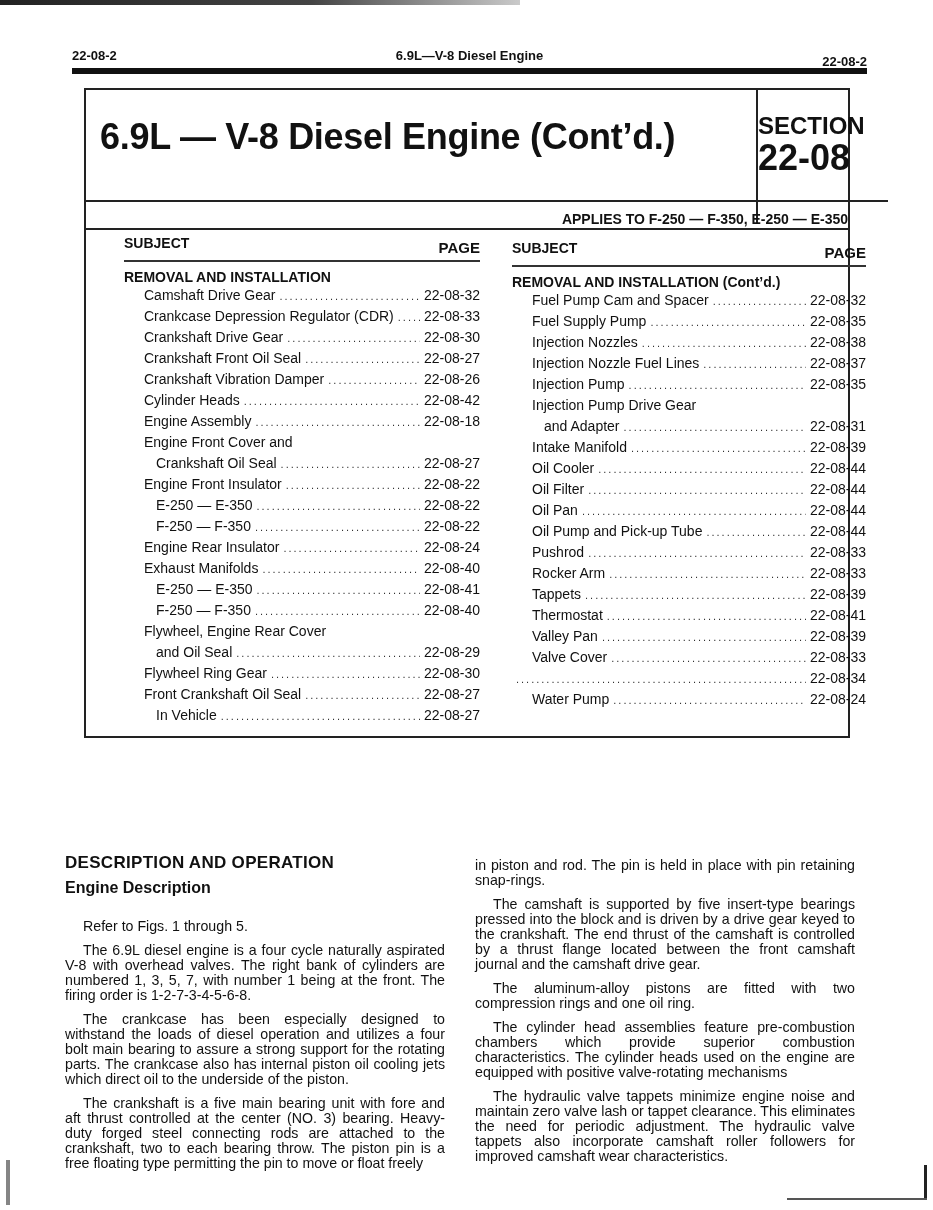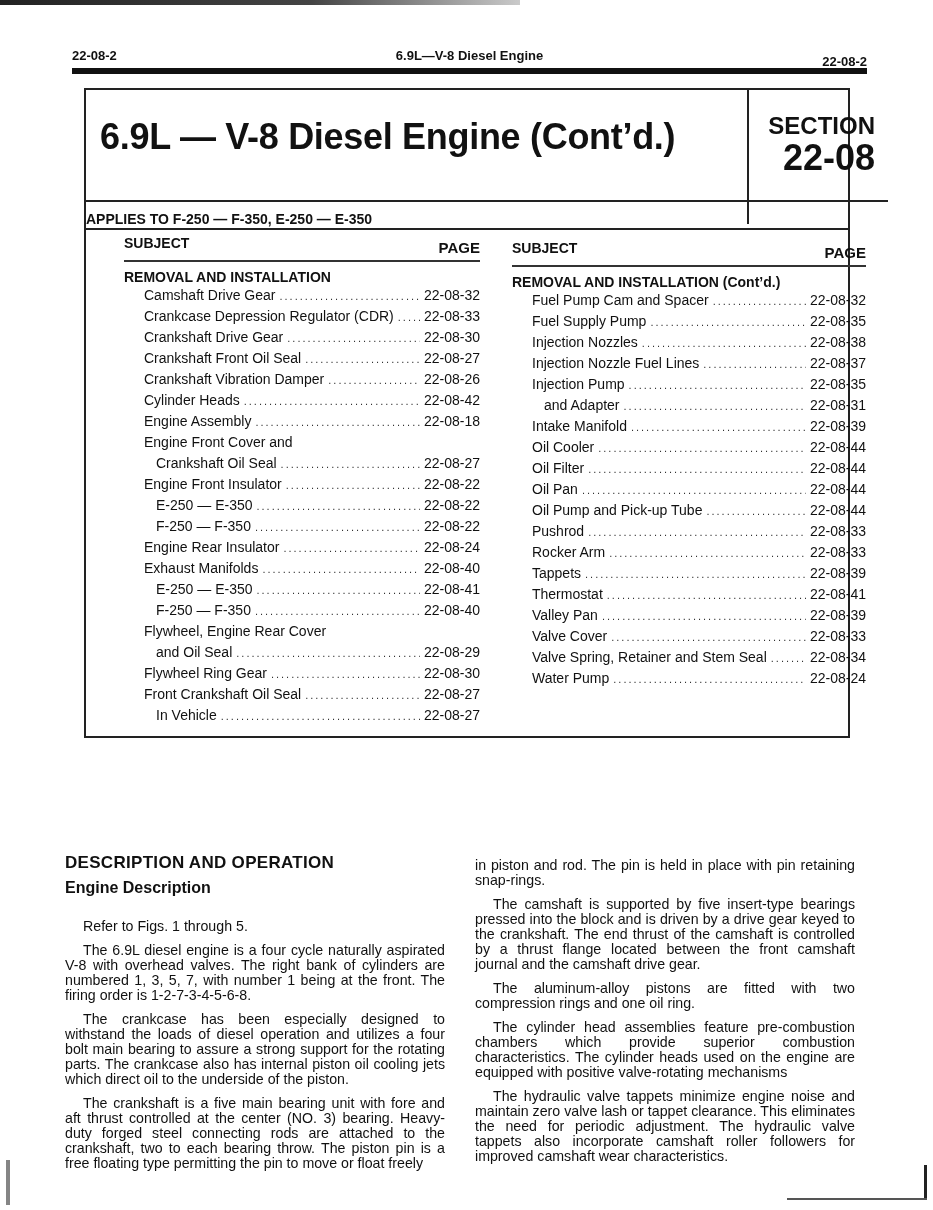--- a/index.html
+++ b/index.html
@@ -13,26 +13,26 @@
     font-weight: bold; font-size: 13px; }
   .running-head .l { position: absolute; left: 0; top: 0; }
   .running-head .c { position: absolute; left: 50%; transform: translateX(-50%); top: 0; }
   .running-head .r { position: absolute; right: 0; top: 6px; }
   .head-rule { position: absolute; top: 68px; left: 72px; width: 795px; height: 6px; background: #111; }
 
   .toc-box { position: absolute; left: 84px; top: 88px; width: 766px; height: 650px;
     border: 2px solid #222; box-sizing: border-box; }
   .title-row { position: absolute; left: 0; top: 0; width: 100%; height: 110px; border-bottom: 2px solid #222; padding-left: 40px; }
   .title { position: absolute; left: 14px; top: 26px; font-size: 36px; font-weight: bold; letter-spacing: -0.3px; }
-  .section-box { position: absolute; right: 13px; top: 0; width: 126px; height: 134px; border-left: 2px solid #222;
-    text-align: right; font-weight: bold; }
+  .section-box { position: absolute; right: 4px; top: 0; width: 126px; height: 134px; border-left: 2px solid #222;
+    text-align: left; font-weight: bold; }
   .section-box .s1 { font-size: 24px; margin-top: 22px; }
   .section-box .s2 { font-size: 36px; line-height: 36px; }
   .applies { position: absolute; left: 0; top: 110px; width: 100%; height: 28px; border-bottom: 2px solid #222;
-    text-align: left; font-weight: bold; font-size: 14px; line-height: 38px; }
+    text-align: right; font-weight: bold; font-size: 14px; line-height: 38px; }
 
   .col { position: absolute; top: 145px; font-size: 14px; margin-left: 28px; }
   .col.left { left: 10px; width: 356px; }
   .col.right { left: 398px; width: 354px; top: 150px; }
   .col-head { display: flex; justify-content: space-between; font-weight: bold; font-size: 14px;
     border-bottom: 2px solid #333; padding-bottom: 4px; }
   .col-head .pg { font-size: 15px; padding-top: 4px; }
   .group { font-weight: bold; margin-top: 7px; font-size: 14px; }
   .entry { display: flex; align-items: baseline; height: 21px; line-height: 21px; white-space: nowrap; }
   .entry .nm { padding-left: 20px; }
@@ -210,20 +210,23 @@
         <div class="entry">
           <span class="nm">Injection Nozzle Fuel Lines</span>
           <span class="dots"></span>
           <span class="pg">22-08-37</span>
         </div>
         <div class="entry">
           <span class="nm">Injection Pump</span>
           <span class="dots"></span>
           <span class="pg">22-08-35</span>
         </div>
+        <div class="entry nopage">
+          <span class="nm">Injection Pump Drive Gear</span>
+        </div>
         <div class="entry sub">
           <span class="nm">and Adapter</span>
           <span class="dots"></span>
           <span class="pg">22-08-31</span>
         </div>
         <div class="entry">
           <span class="nm">Intake Manifold</span>
           <span class="dots"></span>
           <span class="pg">22-08-39</span>
         </div>
@@ -271,21 +274,20 @@
           <span class="nm">Valley Pan</span>
           <span class="dots"></span>
           <span class="pg">22-08-39</span>
         </div>
         <div class="entry">
           <span class="nm">Valve Cover</span>
           <span class="dots"></span>
           <span class="pg">22-08-33</span>
         </div>
         <div class="entry">
-          <span class="nm">Valve Spring, Retainer and Stem Seal</span>
           <span class="dots"></span>
           <span class="pg">22-08-34</span>
         </div>
         <div class="entry">
           <span class="nm">Water Pump</span>
           <span class="dots"></span>
           <span class="pg">22-08-24</span>
         </div>
       </div>
   </div>

